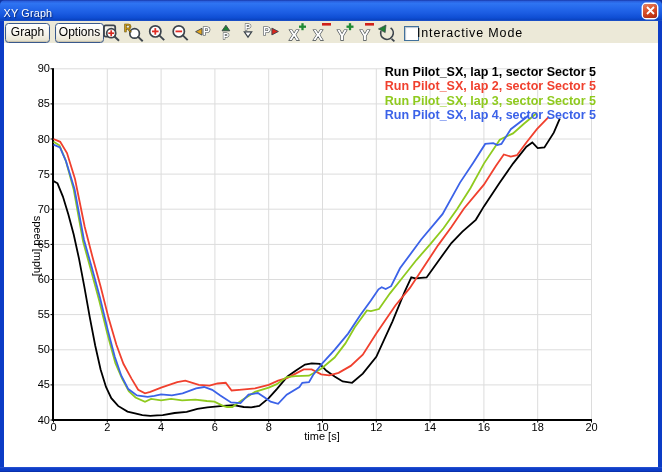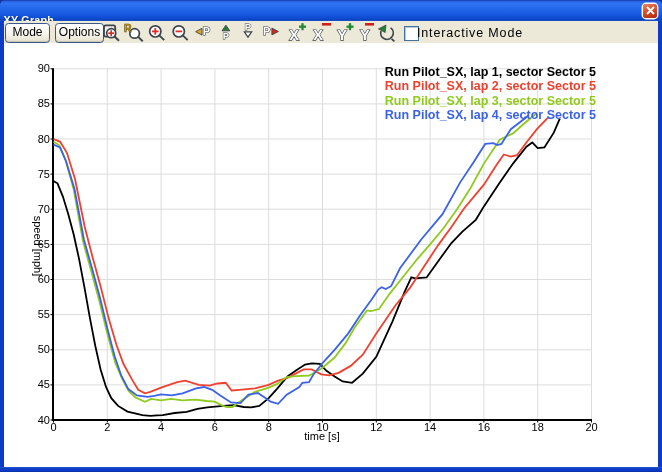--- a/index.html
+++ b/index.html
@@ -1,18 +1,18 @@
 <!DOCTYPE html>
 <html><head><meta charset="utf-8"><style>
 html,body{margin:0;padding:0;width:662px;height:472px;overflow:hidden;background:#10329f;
 font-family:"Liberation Sans",sans-serif;}
 #win{position:absolute;left:0;top:0;width:662px;height:472px;}
 #title{position:absolute;left:0;top:0;width:662px;height:21px;border-radius:5px 5px 0 0;
 background:linear-gradient(180deg,#1837a8 0%,#2a62e0 7%,#2f74f2 16%,#2569ec 38%,#1b5ce2 62%,#0f4ed4 84%,#0b45c4 93%,#2053c6 100%);}
-#title .txt{position:absolute;left:3.5px;top:14px;color:#fff;font-size:10.8px;font-weight:bold;
+#title .txt{position:absolute;left:3.5px;top:7px;color:#fff;font-size:10.8px;font-weight:normal;
 letter-spacing:0.2px;text-shadow:1px 1px 1px rgba(10,30,90,0.8);text-align:center;}
 #close{position:absolute;right:5px;top:3.5px;width:14px;height:14px;border-radius:3px;
 background:linear-gradient(160deg,#e8835f 0%,#d9512c 45%,#c03413 80%,#aa2c10 100%);
 box-shadow:0 0 0 1.4px #fff;}
 #close svg{position:absolute;left:2.5px;top:2.5px;}
 #toolbar{position:absolute;left:4px;top:21px;width:654px;height:22px;background:#ece9d8;}
 .btn{position:absolute;top:1.5px;height:18px;background:linear-gradient(180deg,#ffffff 0%,#f6f4ec 55%,#e9e5d4 90%,#dcd8c4 100%);
 border:1px solid #39598c;border-radius:3.5px;font-size:12px;color:#000;text-align:center;line-height:16px;
 box-shadow:inset 0 -1px 1px rgba(160,150,120,.35);}
 #b1{left:1px;width:43px;} #b2{left:51px;width:47px;}
@@ -113,21 +113,21 @@
     <div id="bb"></div>
   <div id="title">
       <span class="txt">XY Graph</span>
       <div id="close">
         <svg width="9" height="9" viewBox="0 0 9 9">
           <path d="M1 1 L8 8 M8 1 L1 8" stroke="#fff" stroke-width="1.8"></path>
         </svg>
       </div>
     </div>
   <div id="toolbar">
-    <div class="btn" id="b1">Mode</div>
+    <div class="btn" id="b1">Graph</div>
     <div class="btn" id="b2">Options</div>
     <svg id="icons" width="420" height="26" viewBox="96 19 420 26" style="position:absolute;left:92px;top:-2px">
         <rect x="104.0" y="25.4" width="11.2" height="11.2" rx="1.8" fill="#f3f1e9" stroke="#3c444c" stroke-width="1.8"></rect>
         <circle cx="111.2" cy="33.2" r="4.5" fill="#fff" stroke="#3c444c" stroke-width="1.7"></circle>
         <line x1="114.0" y1="36.0" x2="119.0" y2="40.8" stroke="#3c444c" stroke-width="1.9"></line>
         <line x1="108.3" y1="33.2" x2="114.10000000000001" y2="33.2" stroke="#d42a20" stroke-width="1.7"></line>
         <line x1="111.2" y1="30.300000000000004" x2="111.2" y2="36.1" stroke="#d42a20" stroke-width="1.7"></line>
         <circle cx="134.6" cy="33.4" r="4.8" fill="#fff" stroke="#3c444c" stroke-width="1.7"></circle>
         <line x1="137.6" y1="36.4" x2="142.7" y2="41.3" stroke="#3c444c" stroke-width="1.9"></line>
         <text x="127.9" y="31.9" text-anchor="middle" font-size="10.5" font-weight="bold" fill="#d7a113" stroke="#55450a" stroke-width="0.55" font-family="Liberation Sans, sans-serif">R</text>

